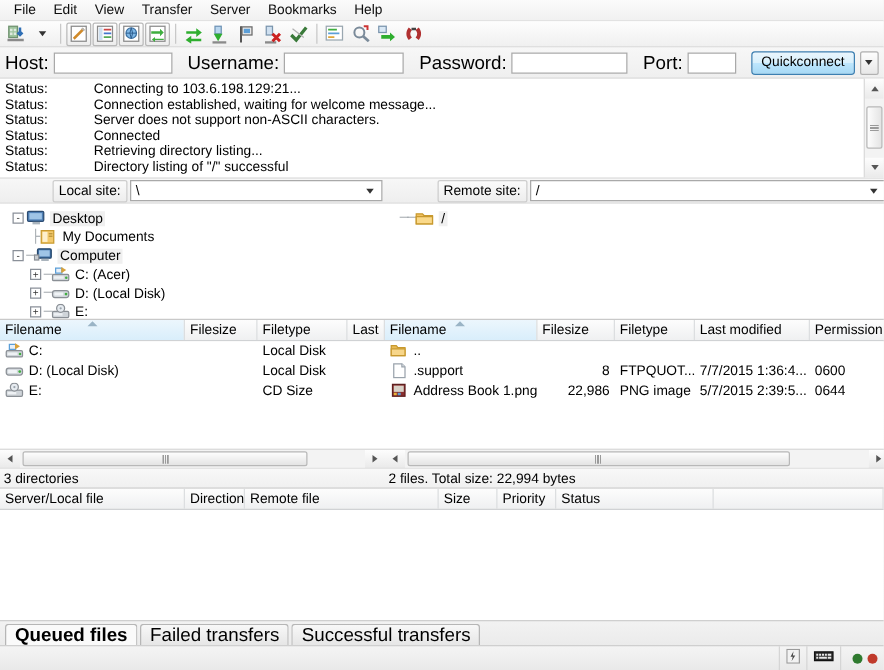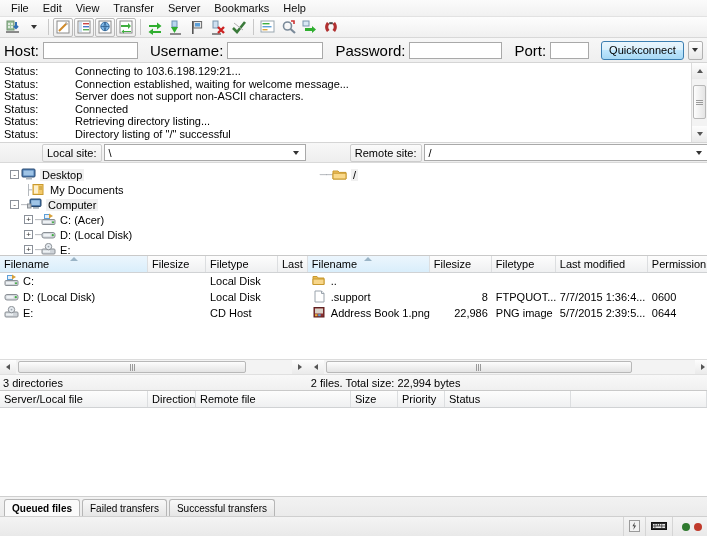--- a/index.html
+++ b/index.html
@@ -129,21 +129,21 @@
                 font-size: 11px; background: linear-gradient(180deg,#f8f8f8,#f0f0f0);
                 border-top: 1px solid #e0e0e0; }
 
   
   .queue { flex: 1; display: flex; flex-direction: column; border-top: 1px solid #c9c9c9; }
   .qhead { height: 17px; display: flex; background: linear-gradient(180deg,#fdfdfd,#eff0f1);
            border-bottom: 1px solid #d0d2d4; font-size: 11px; }
   .qbody { flex: 1; background: #fff; }
   .tabsrow { height: 20px; display: flex; align-items: flex-end; padding-left: 4px;
              background: linear-gradient(180deg,#f2f2f2,#ebebeb); border-top: 1px solid #cfcfcf; }
-  .tab { height: 17px; padding: 0 7px; display: flex; align-items: center; font-size: 10px;
+  .tab { height: 17px; padding: 0 7px; display: flex; align-items: center; font-size: 15px;
          border: 1px solid #b6b6b6; border-bottom: none; margin-right: 2px;
          background: linear-gradient(180deg,#f8f8f8,#e6e6e6);
          border-radius: 3px 3px 0 0; }
   .tab.active { background: #fafafa; font-weight: bold; }
   .sbar { height: 20px; display: flex; align-items: center;
           background: linear-gradient(180deg,#f4f4f4,#e9e9e9);
           border-top: 1px solid #cfcfcf; font-size: 11px; }
   .sbar .seg { height: 19px; display: flex; align-items: center; padding: 0 5px;
                border-right: 1px solid #d5d5d5; }
   .dot { width: 8px; height: 8px; border-radius: 50%; margin-left: 4px; }
@@ -488,21 +488,21 @@
               <svg width="16" height="13" viewBox="0 0 16 13">
                 <rect x="1" y="6" width="13" height="5" rx="1" fill="#cfd4d9" stroke="#8a8f95"></rect>
                 <rect x="2" y="7.5" width="7" height="2" fill="#eef1f4"></rect>
                 <circle cx="7.5" cy="3.6" r="3.2" fill="#e6ebf0" stroke="#8a8f95"></circle>
                 <circle cx="7.5" cy="3.6" r="0.9" fill="#9aa3ac"></circle>
               </svg>
             </span>
             <span>E:</span>
           </div>
           <div class="fcell num" style="width:58px"></div>
-          <div class="fcell" style="width:72px">CD Host</div>
+          <div class="fcell" style="width:72px">CD Size</div>
           <div class="fcell" style="flex:1"></div>
         </div>
       </div>
 
       <div class="hsb">
         <div class="hsb-arrow">
             <div class="tri-l"></div>
           </div>
         <div class="hsb-track">
           <div class="hsb-thumb" style="left:2px;width:228px">

